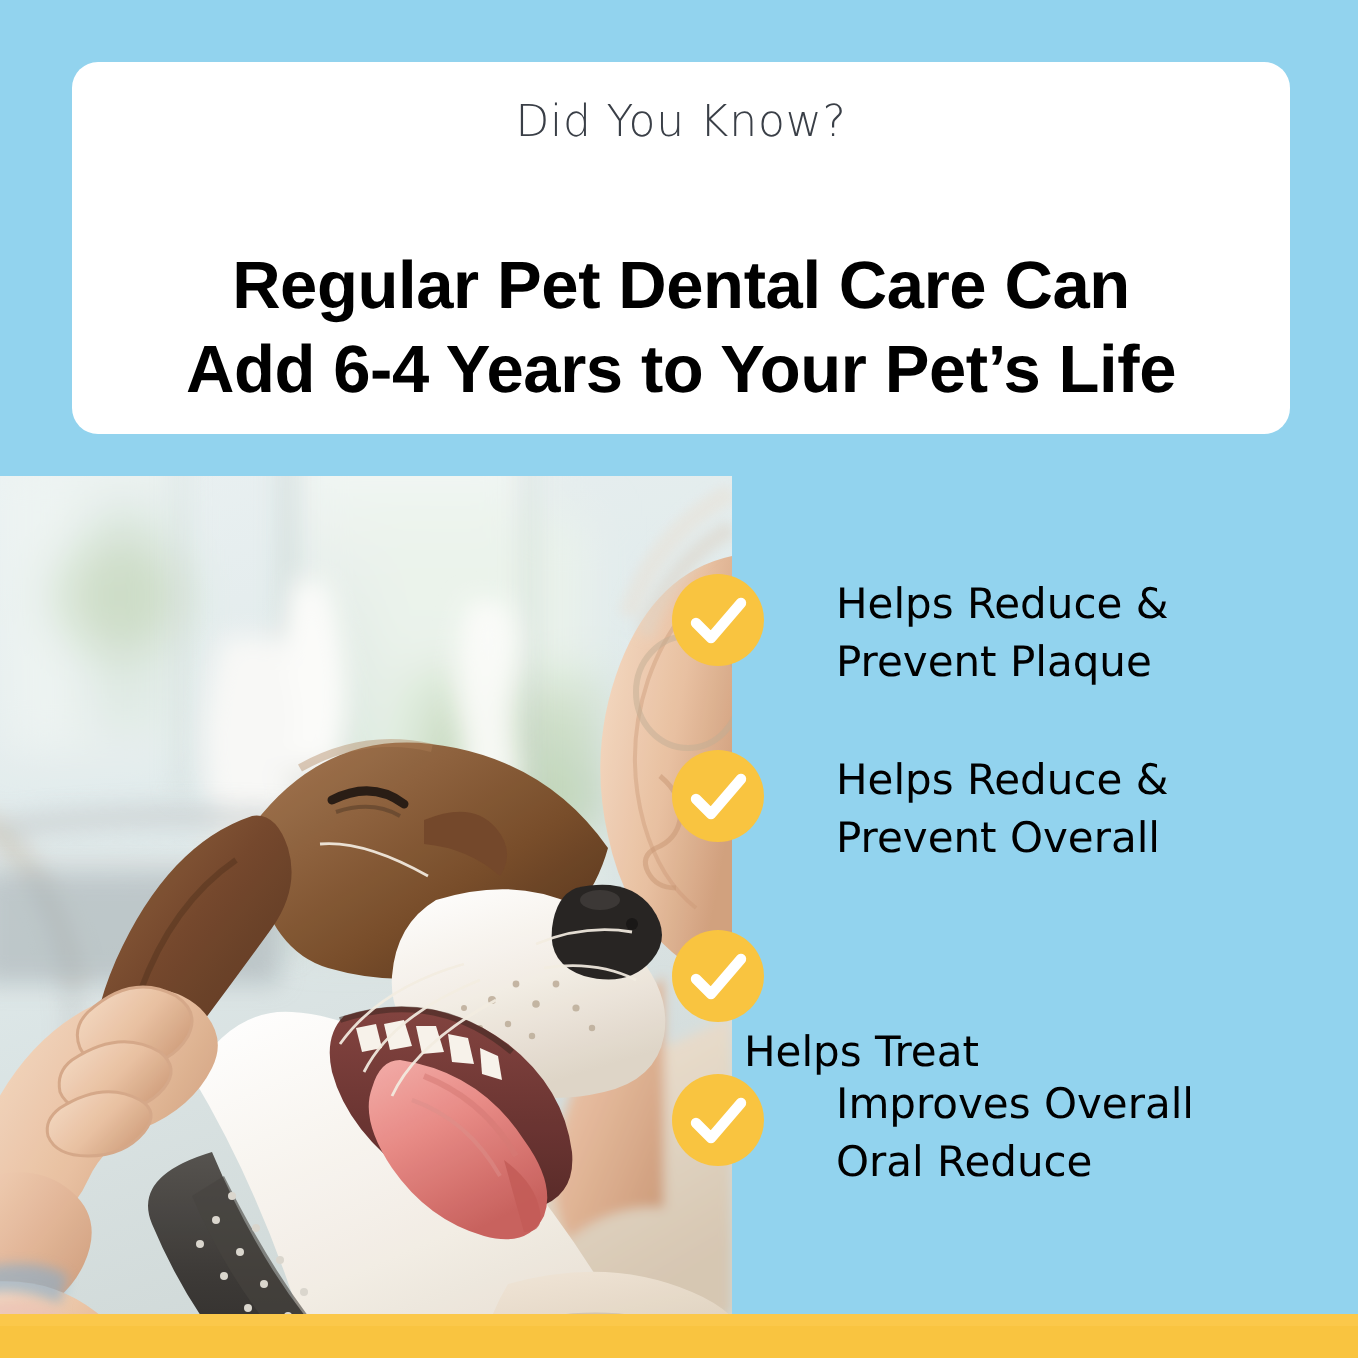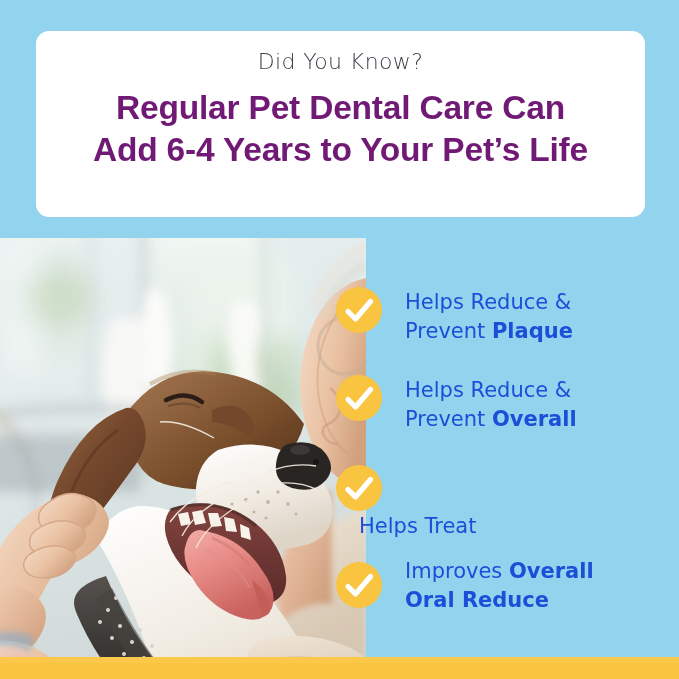--- a/index.html
+++ b/index.html
@@ -25,34 +25,35 @@
     width: 609px;
     height: 186px;
     background: #ffffff;
     border-radius: 13px;
     box-sizing: border-box;
     display: flex;
     flex-direction: column;
     align-items: center;
     justify-content: flex-start;
     padding-top: 20px;
+    gap: 36px;
   }
   .eyebrow {
     font-size: 22px;
     font-weight: 300;
     letter-spacing: 0.4px;
     color: #3a3f47;
     line-height: 1;
     margin: 0 0 14px 0;
     font-family: "DejaVu Sans", sans-serif;
   }
   .headline {
     margin: 0;
     text-align: center;
-    color: #701a75;
+    color: #000000;
     font-size: 33.5px;
     font-weight: 700;
     line-height: 1.24;
     letter-spacing: -0.2px;
     font-family: "Liberation Sans", sans-serif;
     white-space: nowrap;
   }
   .headline .ln { display: block; }
 
   
@@ -79,46 +80,46 @@
     position: absolute;
     left: 0;
     width: 343px;
     height: 72px;
     display: flex;
     align-items: flex-start;
   }
   .benefit.i0 { top: 10px; }
   .benefit.i1 { top: 98px; }
   .benefit.i2 { top: 188px; flex-direction: column; }
-  .benefit.i3 { top: 272px; align-items: center; }
+  .benefit.i3 { top: 260px; }
 
   .check-badge {
     position: relative;
     flex: 0 0 auto;
     width: 46px;
     height: 46px;
     border-radius: 50%;
     background: #f9c440;
     margin-top: 0px;
   }
   .check-badge svg {
     position: absolute;
     left: 0; top: 0;
   }
 
   .benefit-text {
-    margin-left: 23px;
-    color: #1d4ed8;
+    margin-left: 36px;
+    color: #000000;
     font-size: 21px;
     line-height: 1.36;
     font-weight: 400;
     padding-top: 1px;
     font-family: "DejaVu Sans", sans-serif;
   }
-  .benefit-text .b { font-weight: 700; }
+  .benefit-text .b { font-weight: 400; }
   .benefit-text .row { display: block; white-space: nowrap; }
 
   
   .bottom-bar {
     position: absolute;
     left: 0;
     top: 657px;
     width: 679px;
     height: 22px;
     background: #fbc84a;

